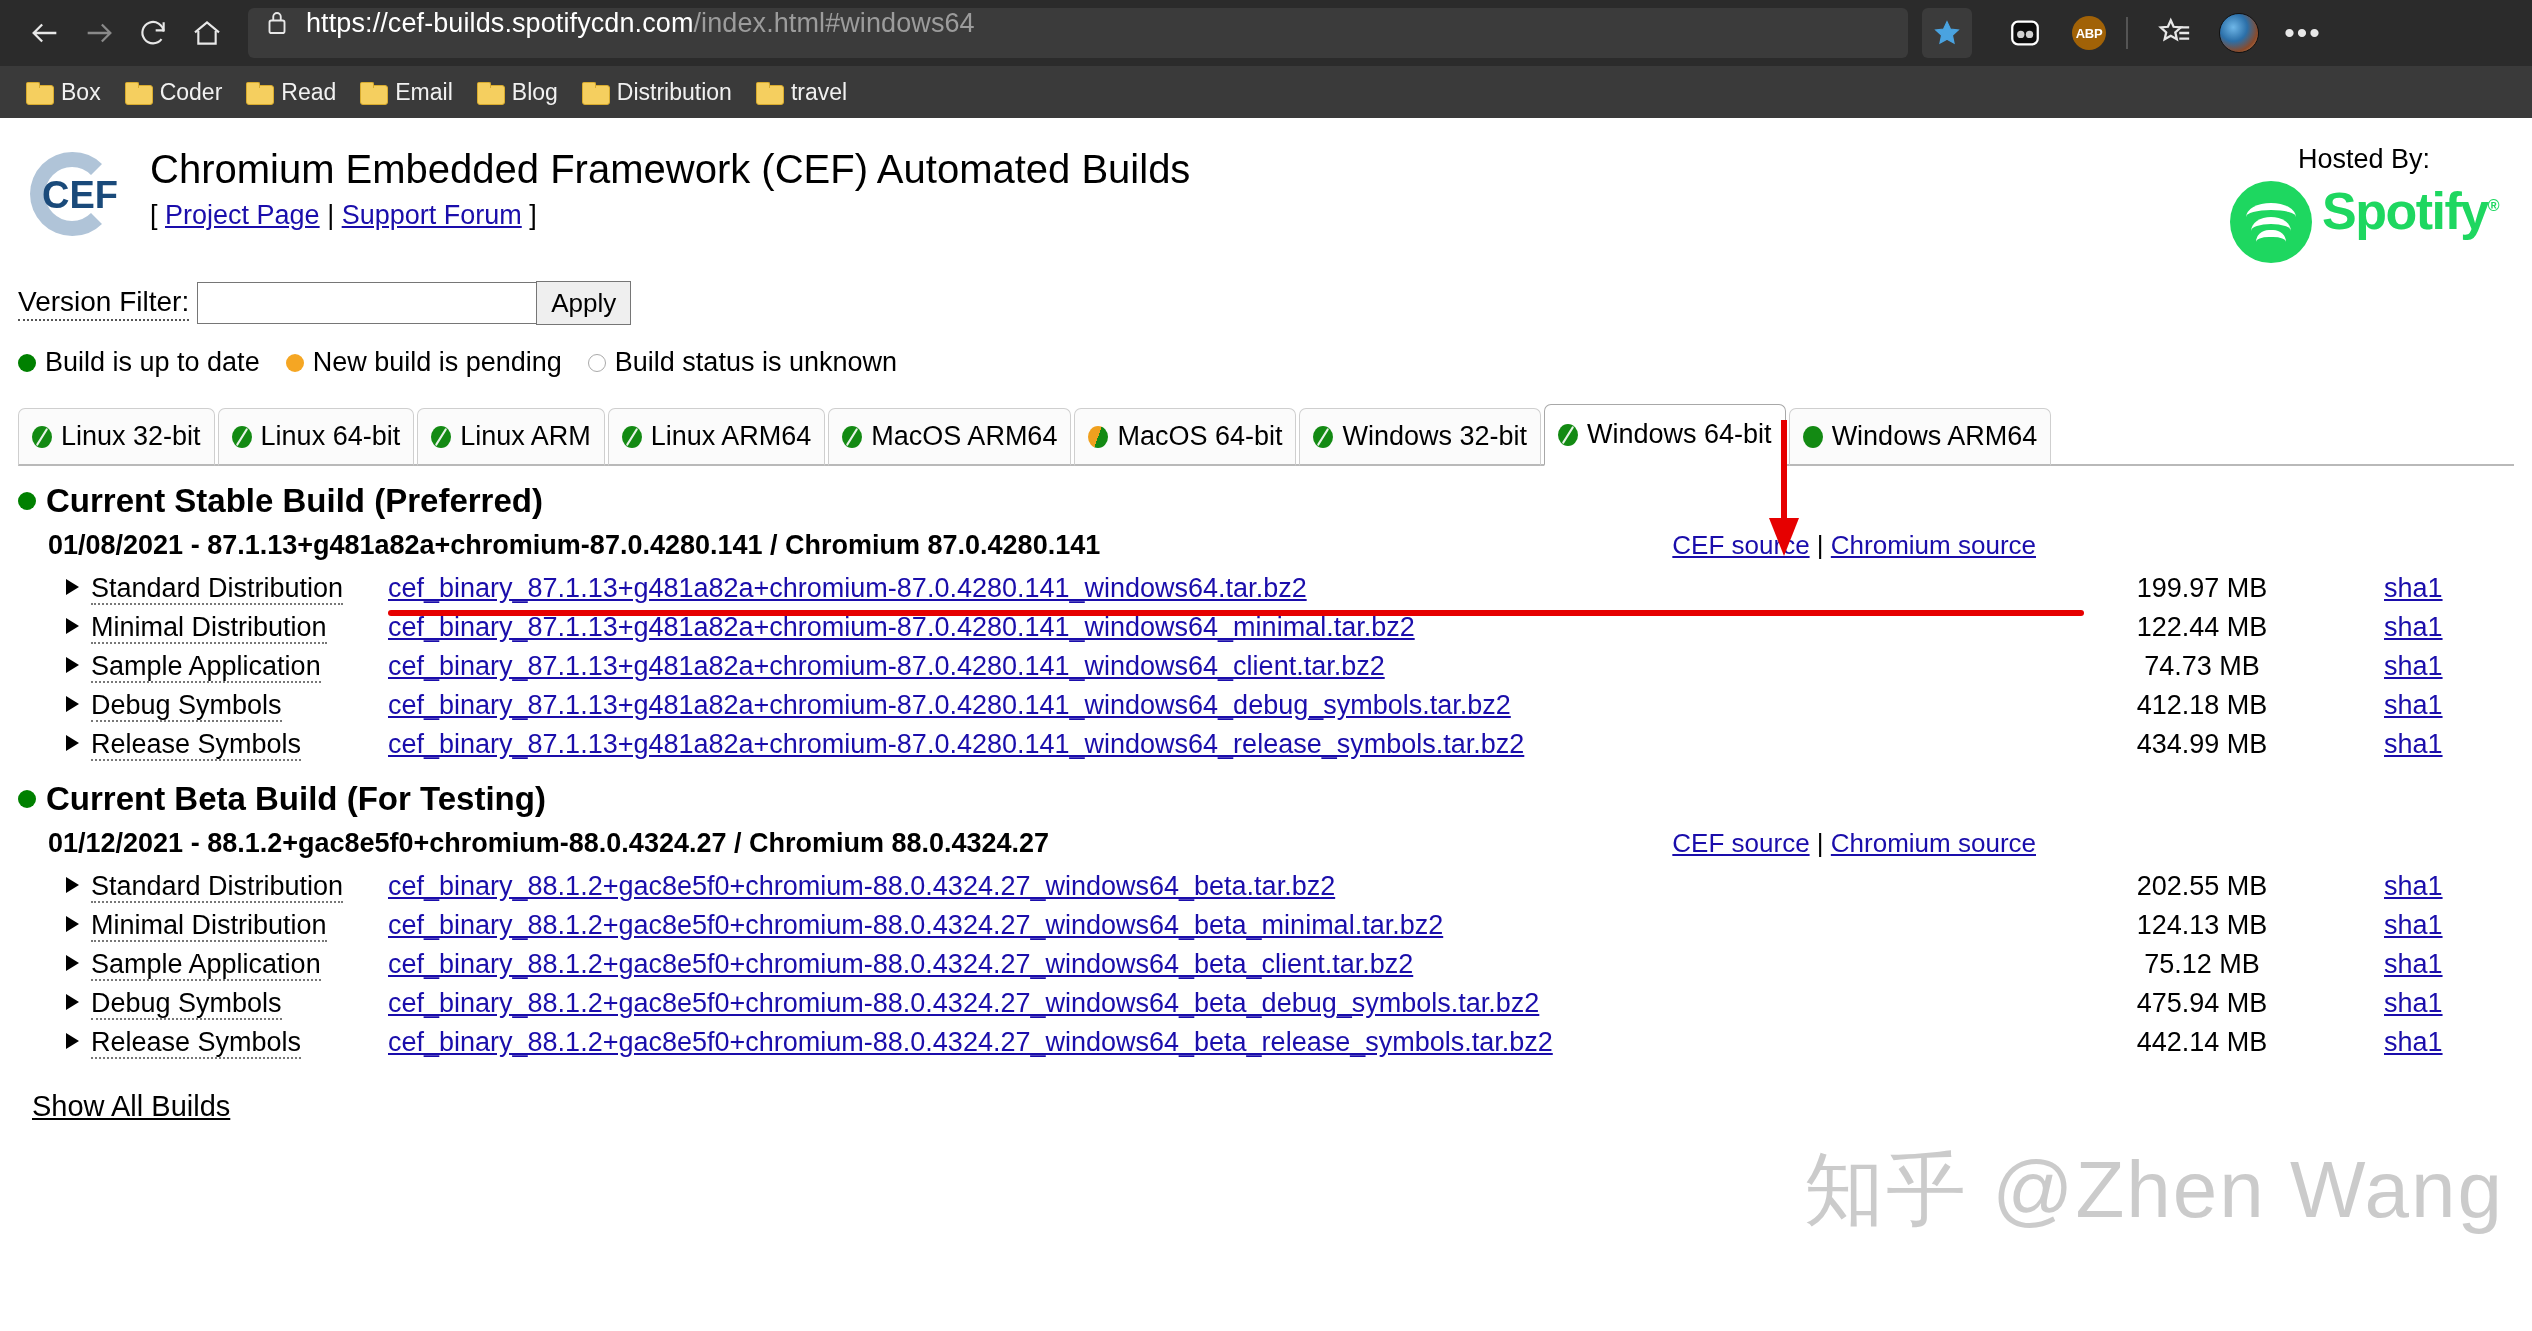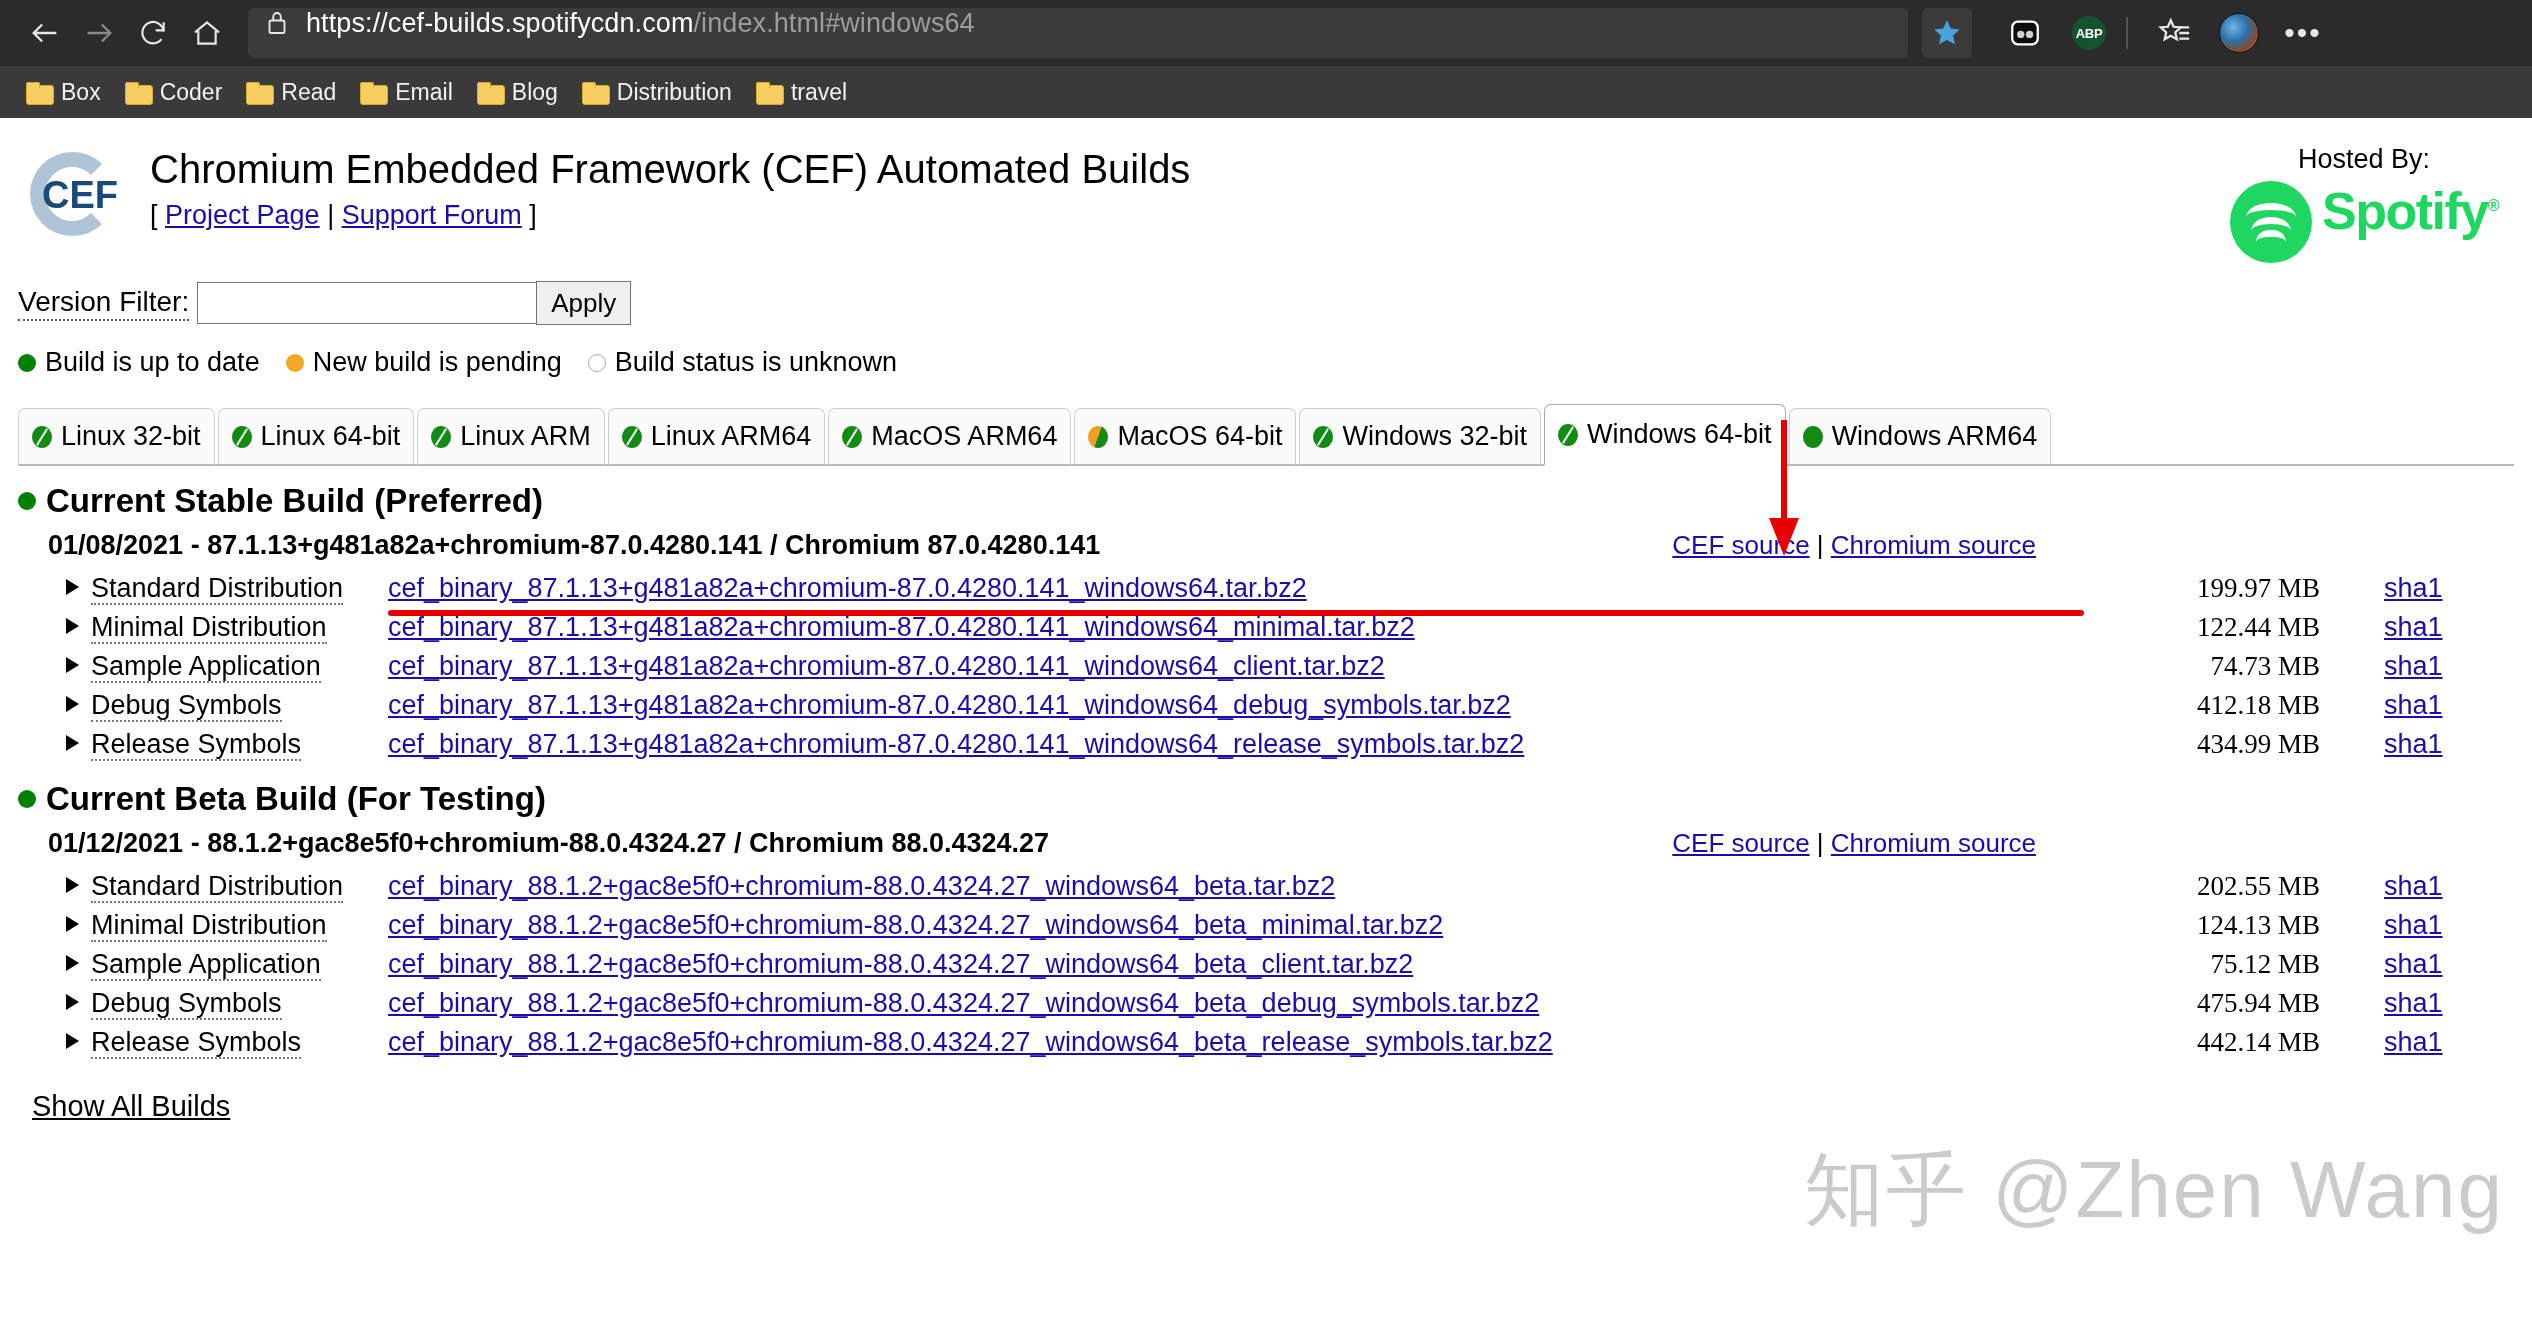--- a/index.html
+++ b/index.html
@@ -45,21 +45,21 @@
   .star-btn {
     width:50px;height:50px;border-radius:6px;background:#3b3b3b;
     display:flex;align-items:center;justify-content:center;margin-right:16px;flex:0 0 auto;
   }
   .ext-btn {
     width:54px;height:54px;display:flex;align-items:center;justify-content:center;
     border-radius:6px;cursor:pointer;flex:0 0 auto;margin-left:10px;
   }
   .abp-badge {
     width:34px;height:34px;border-radius:50%;
-    background:#14532d;color:#fff;font-size:13px;font-weight:bold;
+    background:#a16207;color:#fff;font-size:13px;font-weight:bold;
     display:flex;align-items:center;justify-content:center;letter-spacing:-.3px;
   }
   .chrome-divider { width:2px;height:32px;background:#555; margin:0 10px; flex:0 0 auto;}
   .avatar-pic {
     width:40px;height:40px;border-radius:50%;
     background: radial-gradient(circle at 35% 35%, #6fb7e8 0%, #2b6fa8 40%, #8a4a2a 70%, #d89a6a 100%);
     border:1px solid #111;
   }
   .dots-btn { color:#e8e8e8; font-size:30px; letter-spacing:2px; line-height:1; }
 
@@ -207,21 +207,21 @@
   }
   .source-links {
     margin-left: auto; font-size: 26px; white-space:nowrap; padding-right: 478px;
   }
   .source-links a { color:#1a0dab; text-decoration:underline; }
 
   .build-table { width:100%; border-collapse:collapse; margin-top: 8px; }
   .build-table td { padding: 4px 0; vertical-align: middle; font-size: 27px; }
   .td-type { width: 370px; padding-left: 48px !important; white-space:nowrap; }
   .td-file { white-space:nowrap; }
-  .td-size { width: 300px; text-align: right; white-space:nowrap; padding-right: 64px !important; font-family: Liberation Serif, serif;}
+  .td-size { width: 300px; text-align: center; white-space:nowrap; padding-right: 64px !important;}
   .td-sha  { width: 130px; white-space:nowrap; }
   .type-label {
     border-bottom: 2px dotted #777; cursor:pointer;
   }
   .tri {
     display:inline-block; width:0;height:0;
     border-left: 13px solid #000; border-top:8px solid transparent; border-bottom:8px solid transparent;
     margin-right: 12px; vertical-align: 2px;
   }
   .file-link { color:#1a0dab; text-decoration:underline; cursor:pointer; }

